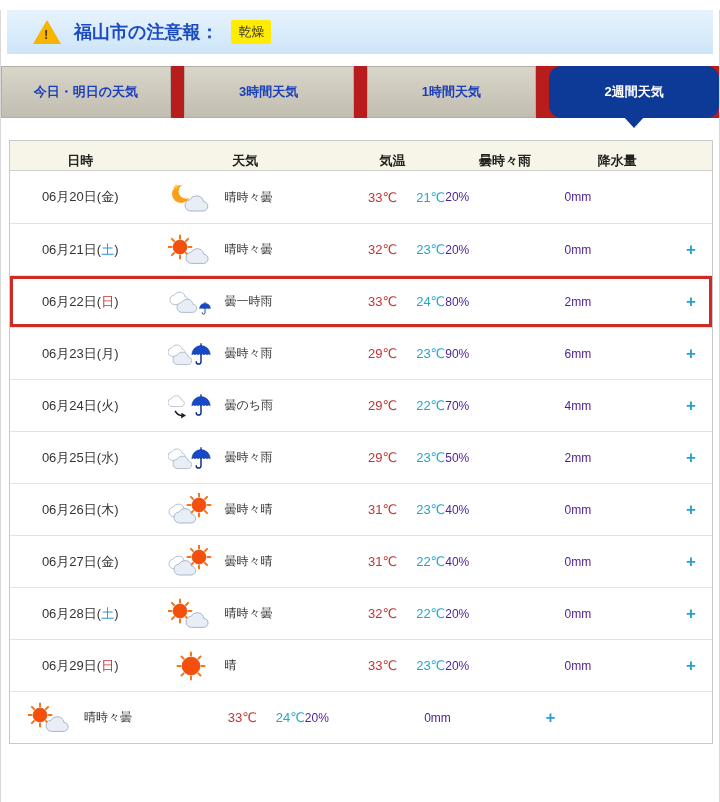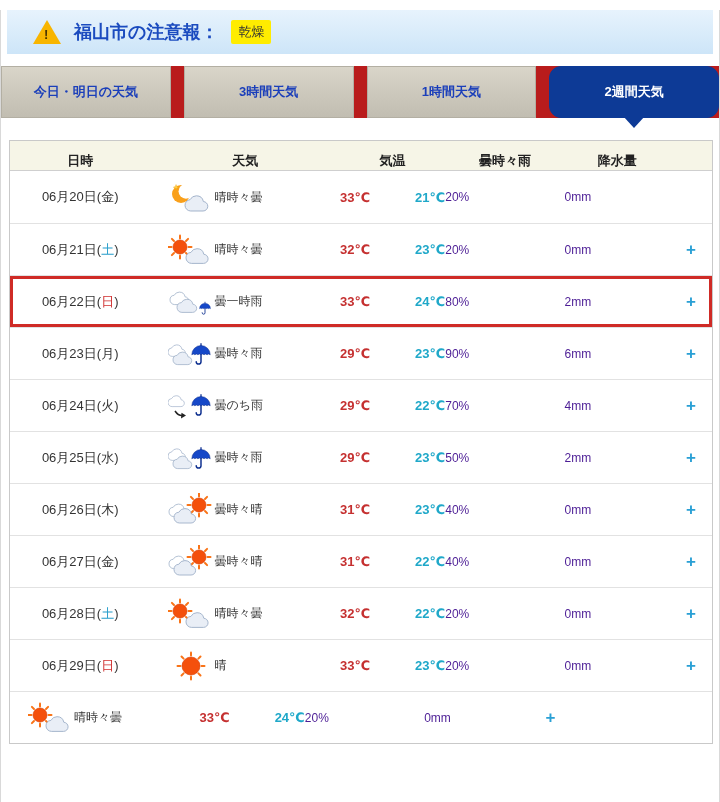--- a/index.html
+++ b/index.html
@@ -37,25 +37,25 @@
   .tbl { margin:22px 6px 0 8px; border:1px solid #c9c9c9; background:#fff; }
   .t-head { display:flex; height:30px; align-items:flex-end; background:#f6f5e7; border-bottom:1px solid #cfcfcf; }
   .t-head .hc { font-size:13px; font-weight:bold; color:#222; text-align:center; }
   .c-date { width:20%; } .c-wx { width:27%; } .c-temp { width:15%; } .c-pop { width:17%; } .c-amt { width:15%; } .c-plus { width:6%; }
 
   .row { display:flex; height:52px; align-items:center; border-top:1px solid #e2e2e2; position:relative; background:#fff; }
   .row:first-child { border-top:none; }
   .row.highlight { box-shadow: inset 0 0 0 3px var(--highlight,#cf2b26); z-index:2; }
 
   .cell-date { width:20%; text-align:center; font-size:13px; color:#333; }
-  .cell-wx { width:27%; display:flex; align-items:center; padding-left:18px; }
+  .cell-wx { width:27%; display:flex; align-items:center; gap:10px; padding-left:18px; }
   .w-icon { width:46px; height:34px; display:inline-block; flex:0 0 46px; }
   .w-icon svg { width:46px; height:34px; display:block; }
   .wx-label { font-size:12px; color:#333; }
-  .cell-temp { width:15%; display:flex; justify-content:space-between; gap:19px; font-size:13px; font-weight:bold; }
+  .cell-temp { width:15%; display:flex; justify-content:flex-end; gap:19px; font-size:13px; font-weight:normal; }
   .t-high { color:var(--high,#c53030); } .t-low { color:var(--low,#1fa8c9); }
   .cell-pop, .cell-amt { font-size:12px; color:#4c1d95; text-align:left; }
   .cell-pop { width:17%; } .cell-amt { width:15%; }
   .cell-plus { width:6%; text-align:center; }
   .plus-btn { font-size:17px; font-weight:bold; color:var(--plus,#2aa0d5); cursor:pointer;
     background:none; border:none; line-height:1; font-family:inherit; }
   .plus-btn.hidden { visibility:hidden; }
 
   .bottom-bar { position:absolute; left:0; bottom:3px; width:100%; height:4px; background:#7d7d7d; }
 </style>

